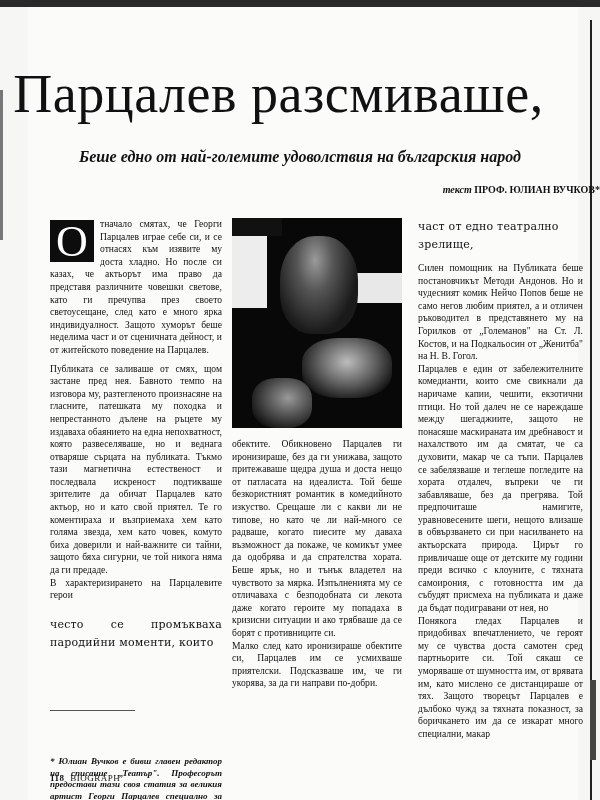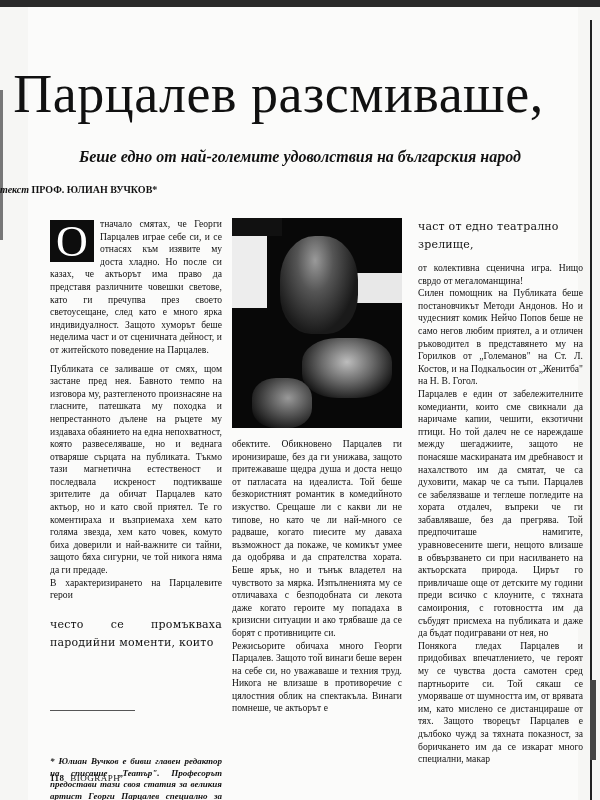--- a/index.html
+++ b/index.html
@@ -17,21 +17,21 @@
 
   .title {
     position: absolute; left: 0; top: 28px; width: 557px; text-align: center;
     font-size: 54px; line-height: 60px; font-weight: normal; letter-spacing: 0.5px;
   }
   .subtitle {
     position: absolute; left: 0; top: 148px; width: 600px; text-align: center;
     font-size: 16px; font-weight: bold; font-style: italic;
   }
   .byline {
-    position: absolute; left: 0; top: 184px; width: 600px; text-align: left;
+    position: absolute; left: 0; top: 184px; width: 600px; text-align: right;
     font-size: 10px; font-weight: bold;
   }
   .byline .lbl { font-style: italic; font-weight: bold; }
 
   .col { position: absolute; font-size: 9.6px; line-height: 12.6px; text-align: justify; }
   .col p { margin: 0; text-indent: 0; }
   .col1 { left: 50px; top: 218px; width: 172px; }
   .col2 { left: 232px; top: 438px; width: 170px; }
   .col3 { left: 418px; top: 300px; width: 165px; }
   .col3top { position: absolute; left: 418px; top: 218px; width: 170px; }
@@ -119,24 +119,23 @@
   <div class="bg1"></div>
   <div class="bg2"></div>
   <div class="bg3"></div>
   <div class="head"></div>
   <div class="hand"></div>
   <div class="hand2"></div>
 </div>
 
 <div class="col col2">
   <p>обектите. Обикновено Парцалев ги иронизираше, без да ги унижава, защото притежаваше щедра душа и доста нещо от патласата на идеалиста. Той беше безкористният романтик в комедийното изкуство. Срещаше ли с какви ли не типове, но като че ли най-много се радваше, когато пиесите му даваха възможност да покаже, че комикът умее да одобрява и да спрателства хората. Беше ярък, но и тънък владетел на чувството за мярка. Изпълненията му се отличаваха с безподобната си лекота даже когато героите му попадаха в кризисни ситуации и ако трябваше да се борят с противниците си.</p>
-  <p>Режисьорите обичаха много Георги Парцалев. Защото той винаги беше верен на себе си, но уважаваше и техния труд. Никога не влизаше в противоречие с цялостния облик на спектакъла. Винаги помнеше, че актьорът е</p>
+  <p>Малко след като иронизираше обектите си, Парцалев им се усмихваше приятелски. Подсказваше им, че ги укорява, за да ги направи по-добри.</p>
 </div>
 
 <div class="col3top">
   <div class="pull" style="margin-top:0">част от едно театрално зрелище,</div>
 </div>
 <div class="col col3" style="top:262px">
-  <p>от колективна сценична игра. Нищо сврдо от мегаломанщина!</p>
   <p>Силен помощник на Публиката беше постановчикът Методи Андонов. Но и чудесният комик Нейчо Попов беше не само негов любим приятел, а и отличен ръководител в представянето му на Горилков от „Големанов" на Ст. Л. Костов, и на Подкальосин от „Женитба" на Н. В. Гогол.</p>
   <p>Парцалев е един от забележителните комедианти, които сме свикнали да наричаме капии, чешити, екзотични птици. Но той далеч не се нареждаше между шегаджиите, защото не понасяше маскираната им дребнавост и нахалството им да смятат, че са духовити, макар че са тъпи. Парцалев се забелязваше и теглеше погледите на хората отдалеч, въпреки че ги забавляваше, без да прегрява. Той предпочиташе намигите, уравновесените шеги, нещото влизаше в обвързването си при насилването на актьорската природа. Цирът го привличаше още от детските му години преди всичко с клоуните, с тяхната самоирония, с готовността им да събудят присмеха на публиката и даже да бъдат подигравани от нея, но</p>
   <p>Понякога гледах Парцалев и придобивах впечатлението, че героят му се чувства доста самотен сред партньорите си. Той сякаш се уморяваше от шумността им, от врявата им, като мислено се дистанцираше от тях. Защото творецът Парцалев е дълбоко чужд за тяхната показност, за боричкането им да се изкарат много специални, макар</p>
 </div>
 
 </body></html>

